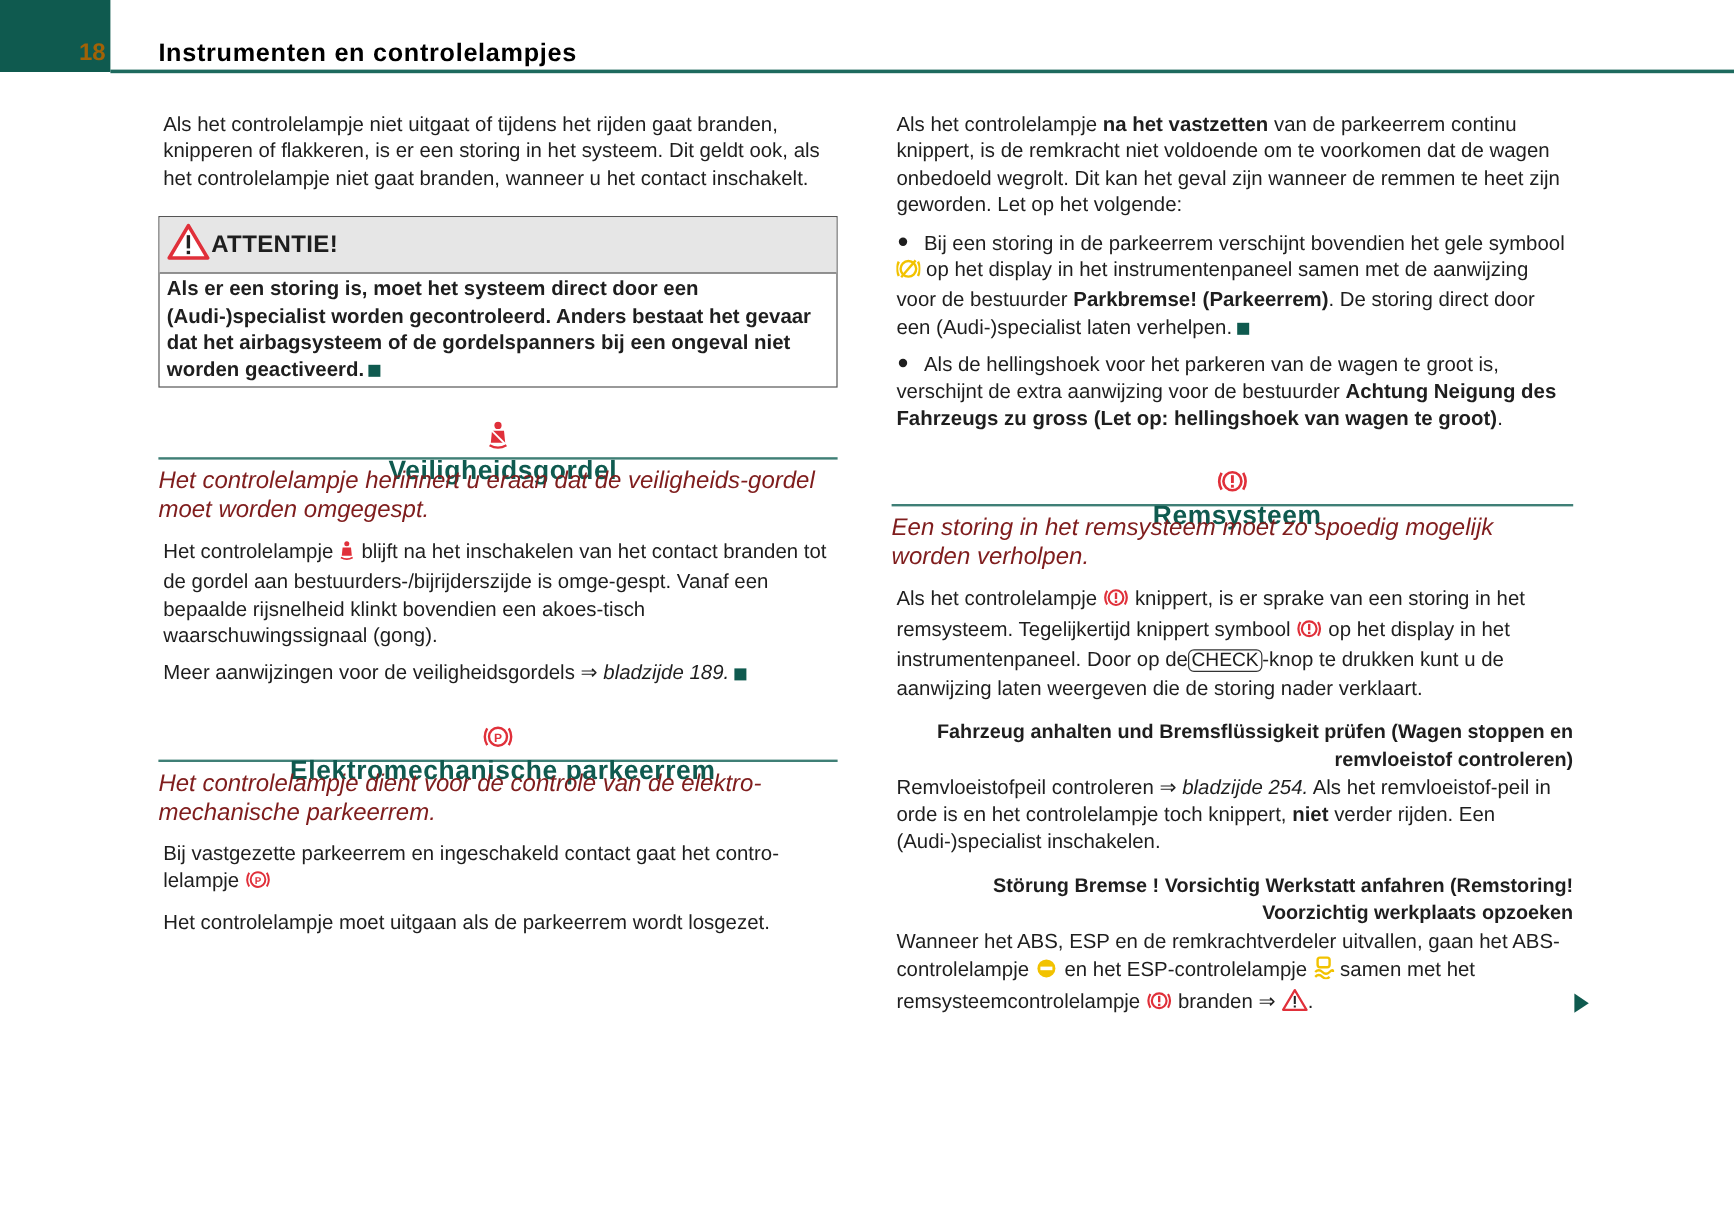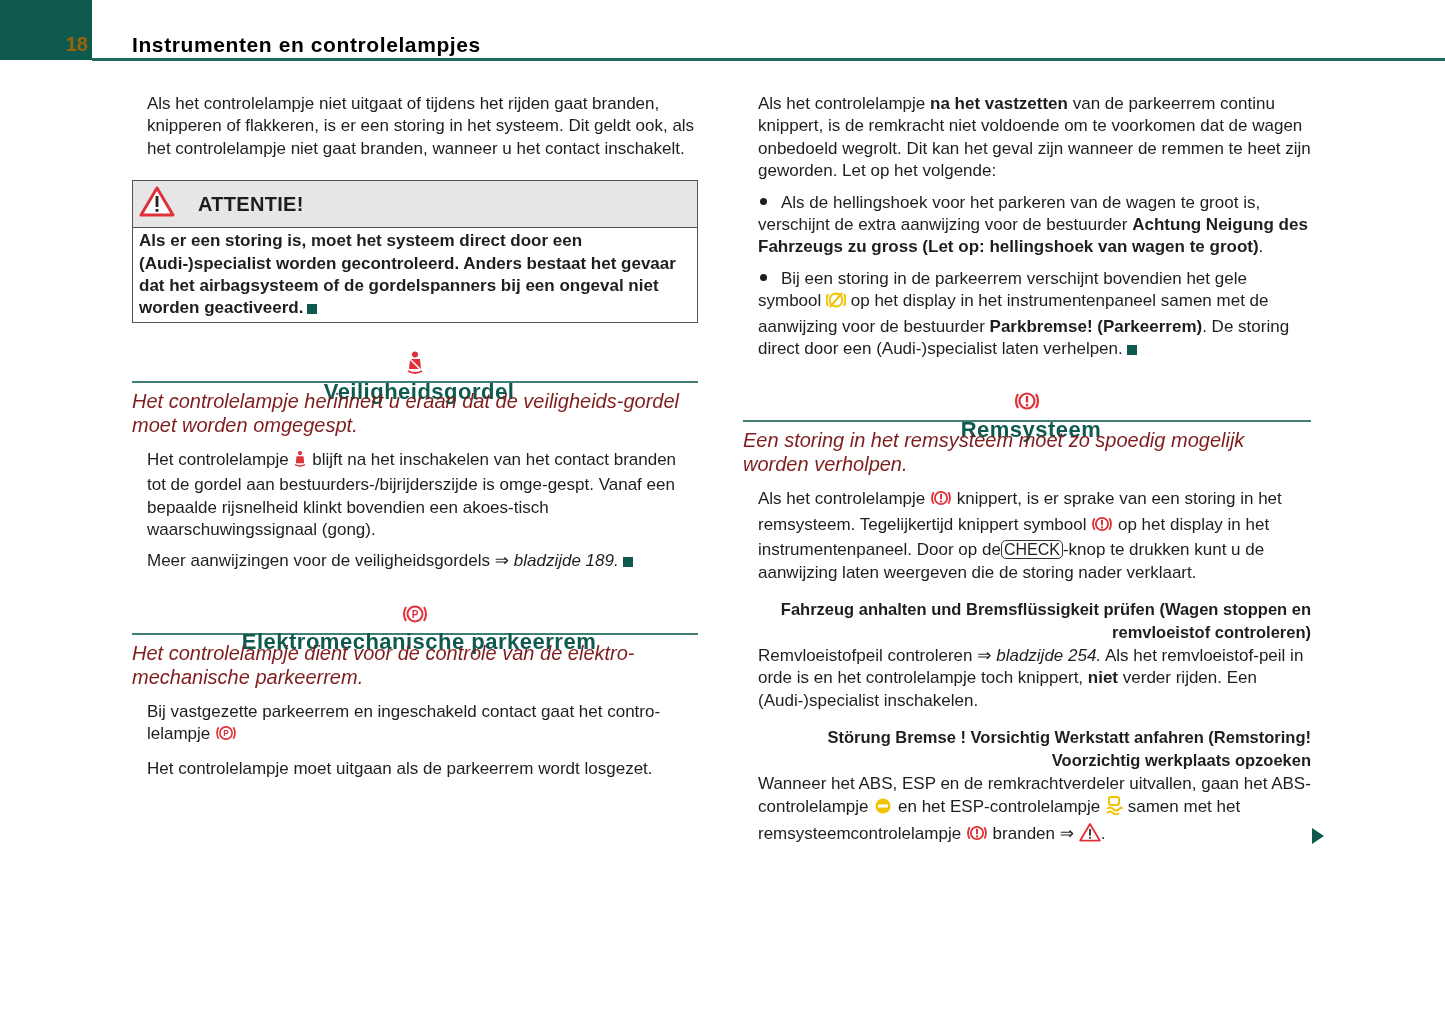--- a/index.html
+++ b/index.html
@@ -8,28 +8,28 @@
   .hdr-block { position:absolute; left:0; top:0; width:92px; height:60px; background:#0f5a4f; }
   .hdr-num { position:absolute; left:0; top:30px; width:88px; text-align:right; color:#a16207;
              font-weight:bold; font-size:20px; line-height:28px; }
   .hdr-title { position:absolute; left:132px; top:31px; font-size:21px; font-weight:bold;
                letter-spacing:0.6px; color:#000000; line-height:28px; }
   .hdr-line { position:absolute; left:92px; right:0; top:58px; height:3px; background:#1e6a5e; }
 
   .col { position:absolute; top:93px; width:566px; font-size:17px; line-height:22.4px; }
   .col-left { left:132px; }
   .col-right { left:743px; width:568px; }
-  p { margin:0 0 9px 15px; }
+  p { margin:0 0 9px 4px; }
   b { font-weight:bold; }
   i { font-style:italic; }
 
   .warn { border:1px solid #555; margin:20px 0 28px 0; width:564px; }
   .warn-head { background:#e6e6e6; border-bottom:1px solid #555; height:46px; display:flex; align-items:center;
                padding-left:6px; }
-  .warn-title { font-weight:bold; font-size:20px; margin-left:23px; letter-spacing:0.3px; }
+  .warn-title { font-weight:bold; font-size:20px; margin-left:1px; letter-spacing:0.3px; }
   .warn-body { font-weight:bold; padding:2px 6px 2px 6px; line-height:22.4px; }
 
   .sec-head { display:flex; align-items:center; border-bottom:2px solid #3f7f76; padding-bottom:0px;
               margin-bottom:6px; height:30px;flex-direction:column; }
   .sec-title { color:#0f5a4f; font-weight:bold; font-size:22px; letter-spacing:0.5px; margin-left:8px; }
   .lead { font-style:italic; font-size:20px; line-height:24px; margin:4px 0 12px 0; color:#7f1d1d; }
   .endsq { display:inline-block; width:10px; height:10px; background:#0f5a4f; margin-left:4px; vertical-align:-1px; }
   .icon { display:inline-block; vertical-align:-3px; }
   .bullet { position:relative; }
   .bullet .dot { display:inline-block; width:7px; height:7px; border-radius:50%; background:#1e1e1e; vertical-align:3px; margin-right:14px; margin-left:2px; }
@@ -113,34 +113,34 @@
   <p>Het controlelampje moet uitgaan als de parkeerrem wordt losgezet.</p>
 </div>
 
 <div class="col col-right">
   <p>
     <span>Als het controlelampje</span>
     <b>na het vastzetten</b>
     <span>van de parkeerrem continu knippert, is de remkracht niet voldoende om te voorkomen dat de wagen onbedoeld wegrolt. Dit kan het geval zijn wanneer de remmen te heet zijn geworden. Let op het volgende:</span>
   </p>
   <p class="bullet">
-    <span class="dot"></span><span>Als de hellingshoek voor het parkeren van de wagen te groot is, verschijnt de extra aanwijzing voor de bestuurder</span>
-    <b>Achtung Neigung des Fahrzeugs zu gross (Let op: hellingshoek van wagen te groot)</b><span>.</span>
-  </p>
-  <p class="bullet">
     <span class="dot"></span><span>Bij een storing in de parkeerrem verschijnt bovendien het gele symbool</span>
     <span class="icon"><svg width="20" height="18" viewBox="0 0 20 18">
           <circle cx="10" cy="9" r="6.5" fill="none" stroke="#f2c200" stroke-width="2"></circle>
           <path d="M2 3 Q-1 9 2 15" stroke="#f2c200" stroke-width="2" fill="none"></path>
           <path d="M18 3 Q21 9 18 15" stroke="#f2c200" stroke-width="2" fill="none"></path>
           <line x1="4" y1="16" x2="16" y2="2" stroke="#f2c200" stroke-width="2"></line>
         </svg></span>
     <span>op het display in het instrumentenpaneel samen met de aanwijzing voor de bestuurder</span>
     <b>Parkbremse! (Parkeerrem)</b><span>. De storing direct door een (Audi-)specialist laten verhelpen.</span><span class="endsq"></span>
   </p>
+  <p class="bullet">
+    <span class="dot"></span><span>Als de hellingshoek voor het parkeren van de wagen te groot is, verschijnt de extra aanwijzing voor de bestuurder</span>
+    <b>Achtung Neigung des Fahrzeugs zu gross (Let op: hellingshoek van wagen te groot)</b><span>.</span>
+  </p>
 
   <div class="sec-head" style="margin-top:30px;">
     <span>
       <svg width="26" height="22" viewBox="0 0 26 22">
           <circle cx="13" cy="11" r="7.5" fill="none" stroke="#e0303a" stroke-width="2.2"></circle>
           <path d="M4 4 Q0 11 4 18" stroke="#e0303a" stroke-width="2.2" fill="none"></path>
           <path d="M22 4 Q26 11 22 18" stroke="#e0303a" stroke-width="2.2" fill="none"></path>
           <rect x="11.8" y="6" width="2.4" height="6.5" fill="#e0303a"></rect>
           <rect x="11.8" y="14" width="2.4" height="2.4" fill="#e0303a"></rect>
         </svg>

